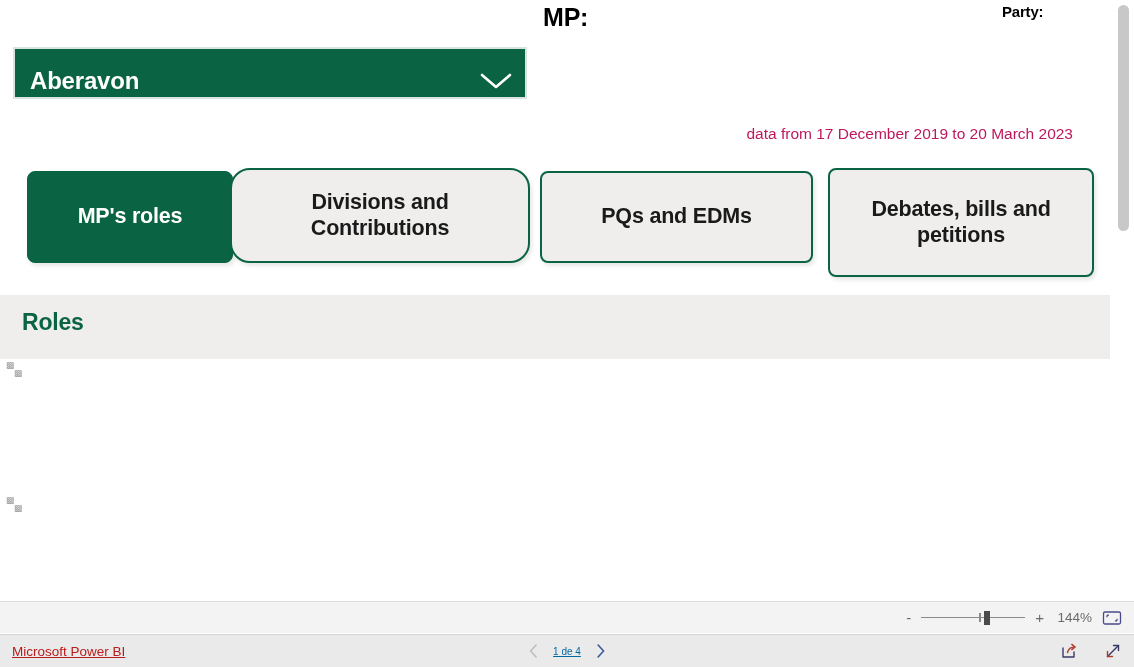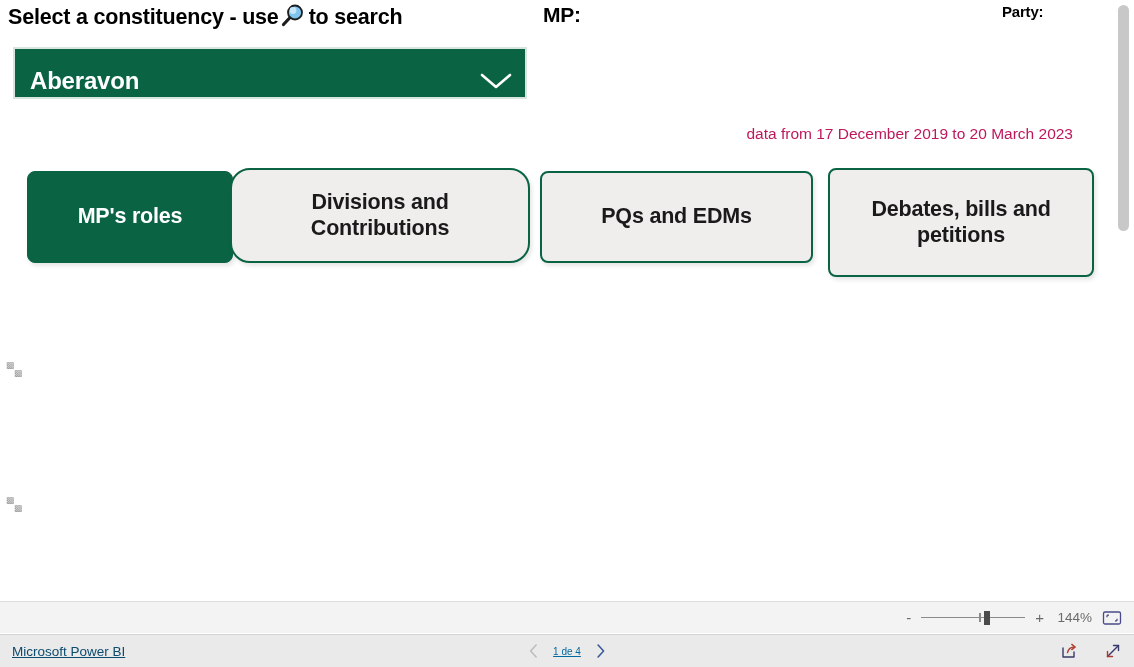--- a/index.html
+++ b/index.html
@@ -31,21 +31,21 @@
 
   
   .hdr-label {
     position: absolute;
     font-weight: bold;
     color: #000000;
     white-space: nowrap;
     letter-spacing: -0.2px;
   }
   #lbl-select { left: 8px;  top: 3px;  font-size: 21.5px; }
-  #lbl-mp     { left: 543px; top: 3px; font-size: 21px; }
+  #lbl-mp     { left: 543px; top: 3px; font-size: 25px; }
   #lbl-party  { left: 978px; top: 3px; font-size: 15px; margin-left: 24px; }
 
   .mag-icon {
     display: inline-block;
     width: 30px;
     height: 26px;
     vertical-align: -5px;
     position: relative;
   }
   .mag-icon svg { display: block; }
@@ -239,21 +239,21 @@
     height: 33px;
     background: #eaeaea;
     border-top: 1px solid #d3d3d3;
     display: flex;
     align-items: center;
   }
   #pbi-link {
     position: absolute;
     left: 12px;
     font-size: 13.5px;
-    color: #0c4a6e;
+    color: #b91c1c;
     text-decoration: underline;
     cursor: pointer;
     white-space: nowrap;
   }
   #pager {
     position: absolute;
     left: 50%;
     transform: translateX(-50%);
     display: flex;
     align-items: center;
@@ -276,25 +276,20 @@
   }
   .br-icon { cursor: pointer; display: block; }
 </style>
 </head>
 <body>
 
 <div id="app">
 
   <div class="canvas">
 
-    <div class="hdr-label" id="lbl-select"><span>Select a constituency -  use</span><span class="mag-icon"><svg width="30" height="26" viewBox="0 0 30 26">
-            <circle cx="16" cy="9.5" r="7" fill="#7fc4ef" stroke="#1d1d1d" stroke-width="1.8"></circle>
-            <circle cx="14" cy="7.5" r="3.4" fill="#c6e6fa"></circle>
-            <line x1="10.6" y1="15" x2="4.5" y2="21.5" stroke="#1d1d1d" stroke-width="3.2" stroke-linecap="round"></line>
-          </svg></span><span>to search</span></div>
 
     <div class="hdr-label" id="lbl-mp">MP:</div>
     <div class="hdr-label" id="lbl-party">Party:</div>
 
     <div id="slicer">
       <span id="slicer-value">Aberavon</span>
       <span id="slicer-chevron">
         <svg width="34" height="22" viewBox="0 0 34 22">
             <polyline points="3,5 17,17 31,5" fill="none" stroke="#ffffff" stroke-width="2.6" stroke-linecap="round" stroke-linejoin="round"></polyline>
           </svg>
@@ -303,20 +298,23 @@
 
     <div id="data-range">data from 17 December 2019 to 20 March 2023</div>
 
     <div class="tabs">
       <div class="tab-btn active" id="tab-0">MP's roles</div>
       <div class="tab-btn inactive" id="tab-1">Divisions and Contributions</div>
       <div class="tab-btn inactive" id="tab-2">PQs and EDMs</div>
       <div class="tab-btn inactive" id="tab-3">Debates, bills and petitions</div>
     </div>
 
+    <div id="roles-bar">
+      <div id="roles-title">Roles</div>
+    </div>
 
     <div class="dot-marker" id="dot-a">▩</div>
     <div class="dot-marker" id="dot-b">▩</div>
     <div class="dot-marker" id="dot-c">▩</div>
     <div class="dot-marker" id="dot-d">▩</div>
 
   </div>
 
   <div id="vscroll-track">
     <div id="vscroll-thumb"></div>

